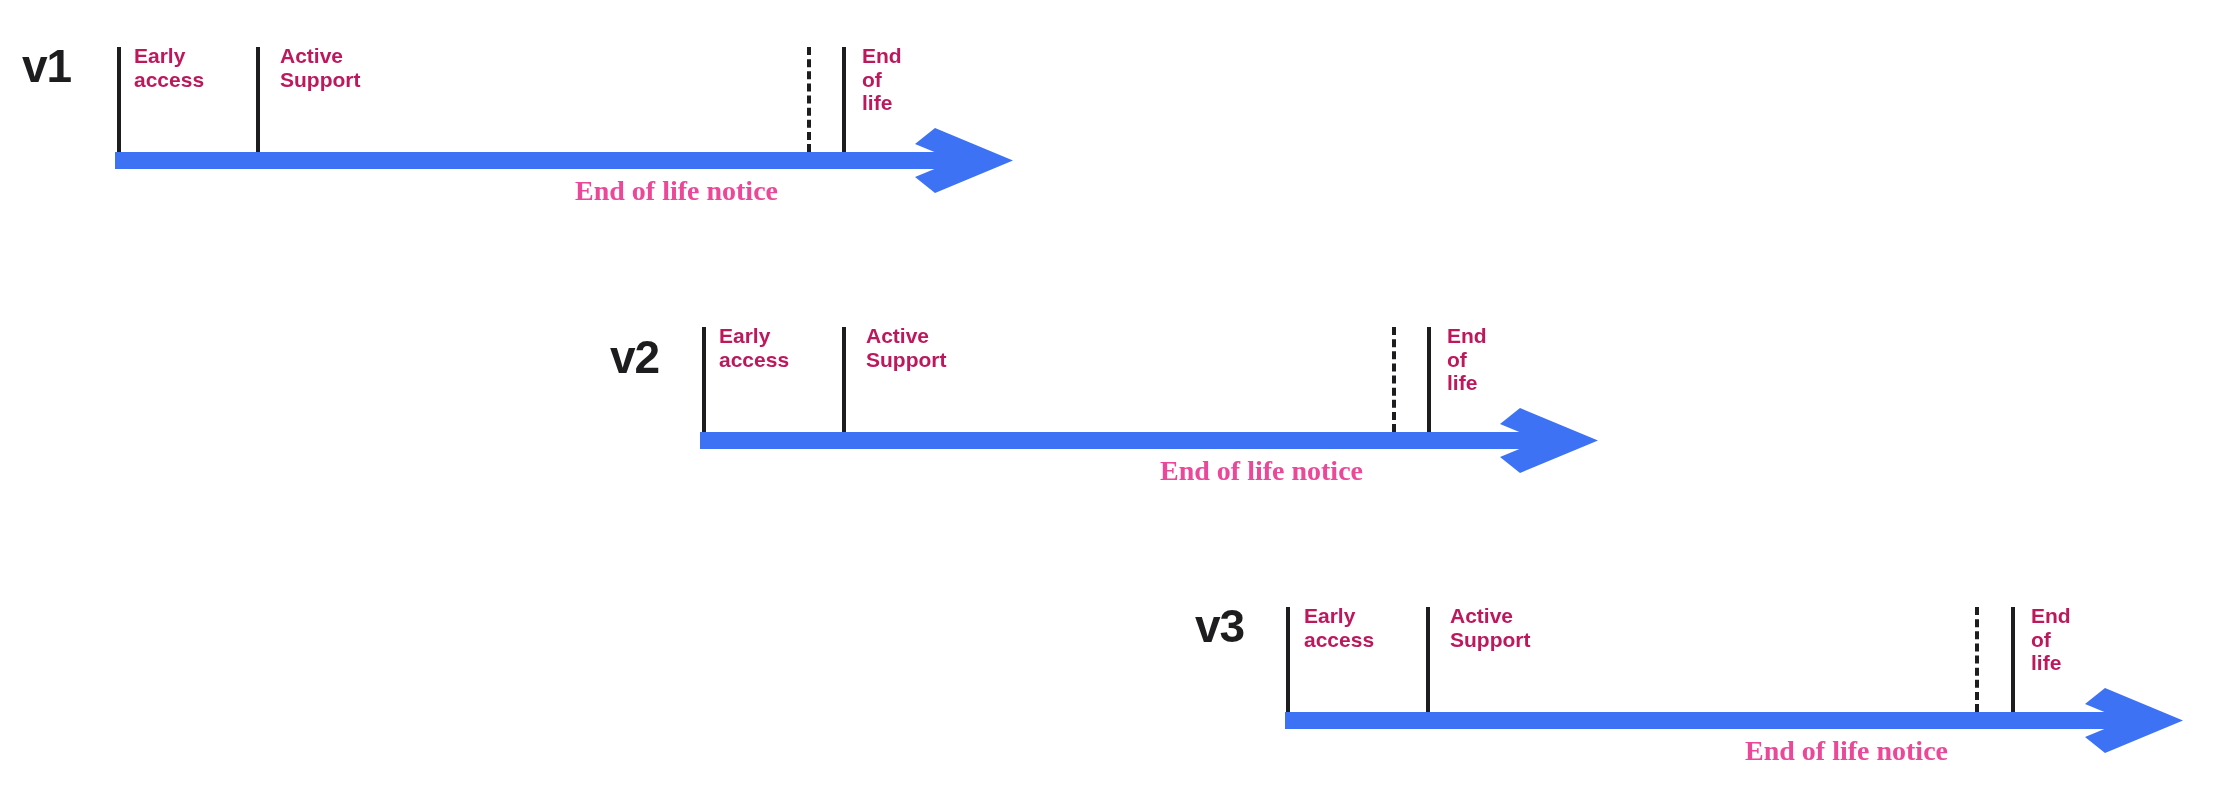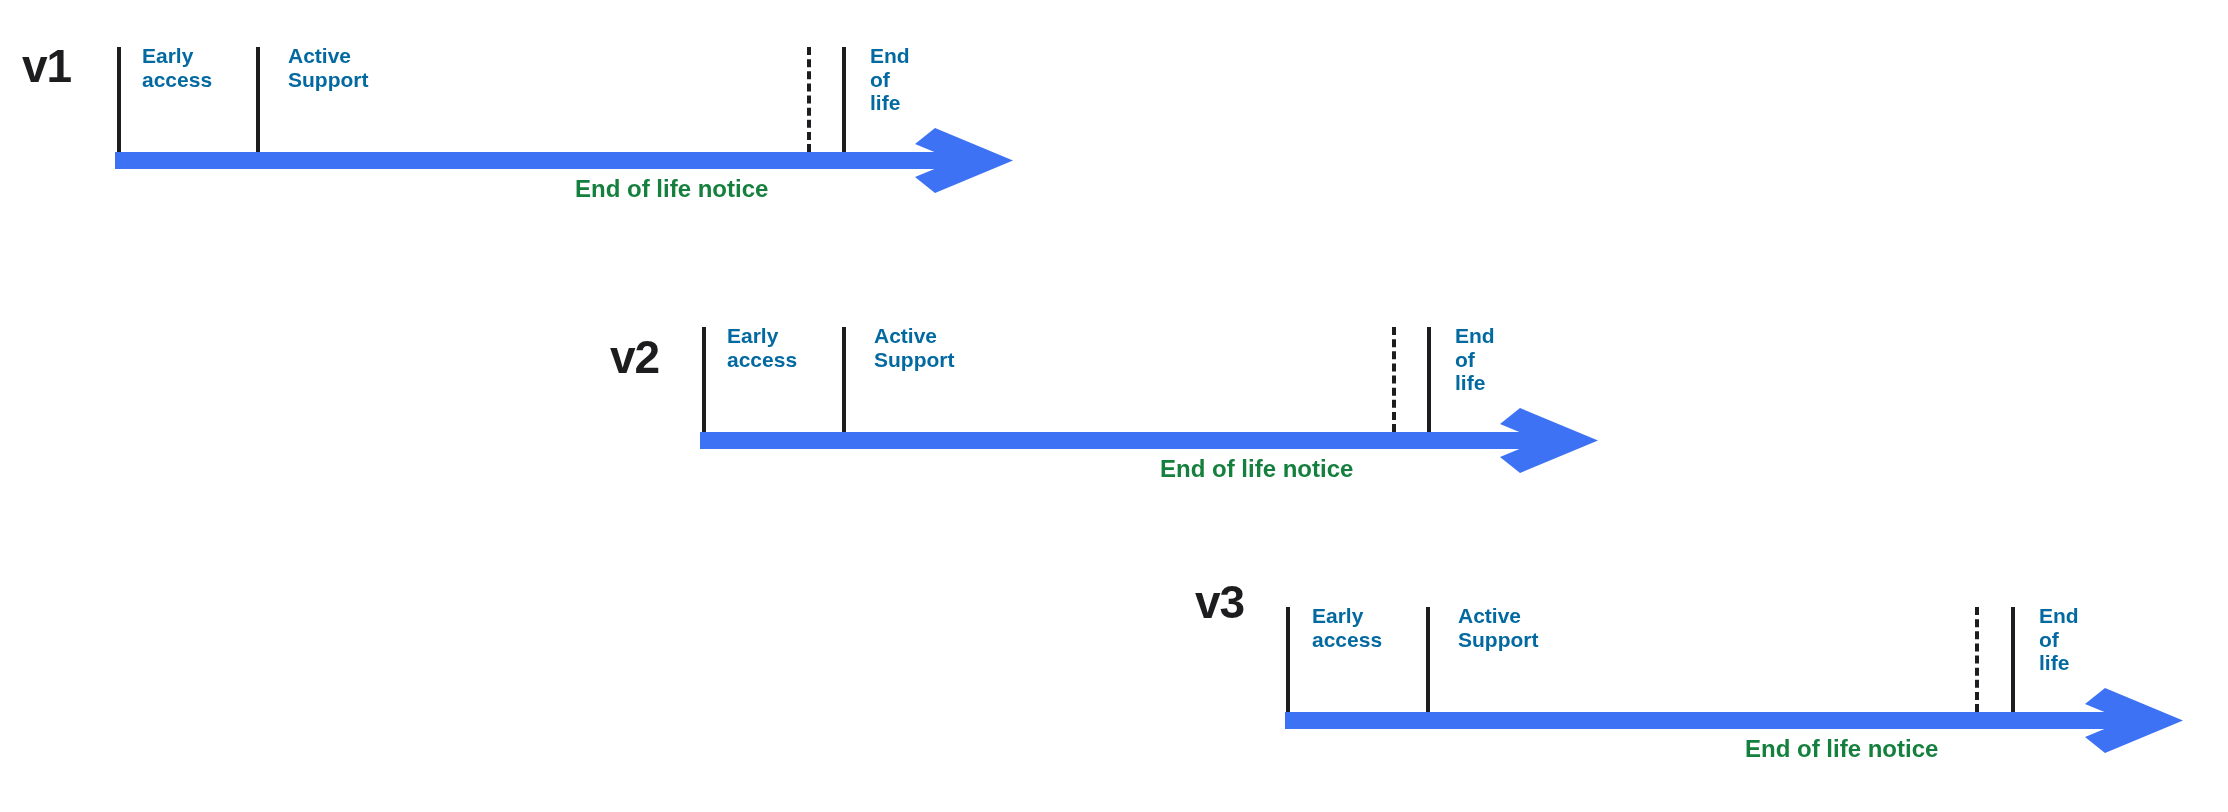--- a/index.html
+++ b/index.html
@@ -41,32 +41,32 @@
   }
   .divider.dashed {
     background: none;
     border-left: 4px dashed #1d1d1f;
     width: 0;
   }
   .phase-label {
     position: absolute;
     font-size: 21px;
     font-weight: 700;
-    color: #0369a1;
+    color: #be185d;
     line-height: 1.12;
     white-space: pre-line;
-    margin-left: 8px;
   }
   .notice-label {
     position: absolute;
-    font-size: 24px;
+    font-size: 28px;
     font-weight: 700;
-    color: #15803d;
+    color: #ec4899;
     line-height: 1;
     white-space: nowrap;
+    font-family: Liberation Serif, serif;
   }
   .timeline-arrow {
     position: absolute;
   }
 </style>
 </head>
 <body>
 
 <div id="diagram">
 
@@ -106,21 +106,21 @@
 
     <svg class="timeline-arrow" style="left:700px; top:405px;" width="900" height="70" viewBox="0 0 900 70">
       <rect x="0" y="27" width="845" height="17" fill="#3d72f5"></rect>
       <path d="M 820 3 L 898 35.5 L 820 68 L 800 52 L 840 35.5 L 800 19 Z" fill="#3d72f5"></path>
     </svg>
 
     <div class="notice-label" style="left:1160px; top:457px;">End of life notice</div>
   </div>
 
   <div class="lane">
-    <div class="version-label" style="left:1195px; top:579px;">v3</div>
+    <div class="version-label" style="left:1195px; top:603px;">v3</div>
 
     <div class="divider" style="left:1286px; top:607px; height:105px;"></div>
     <div class="divider" style="left:1426px; top:607px; height:105px;"></div>
     <div class="divider dashed" style="left:1975px; top:607px; height:105px;"></div>
     <div class="divider" style="left:2011px; top:607px; height:105px;"></div>
 
     <div class="phase-label" style="left:1304px; top:604px;">Early
 access</div>
     <div class="phase-label" style="left:1450px; top:604px;">Active Support</div>
     <div class="phase-label" style="left:2031px; top:604px;">End of life</div>

